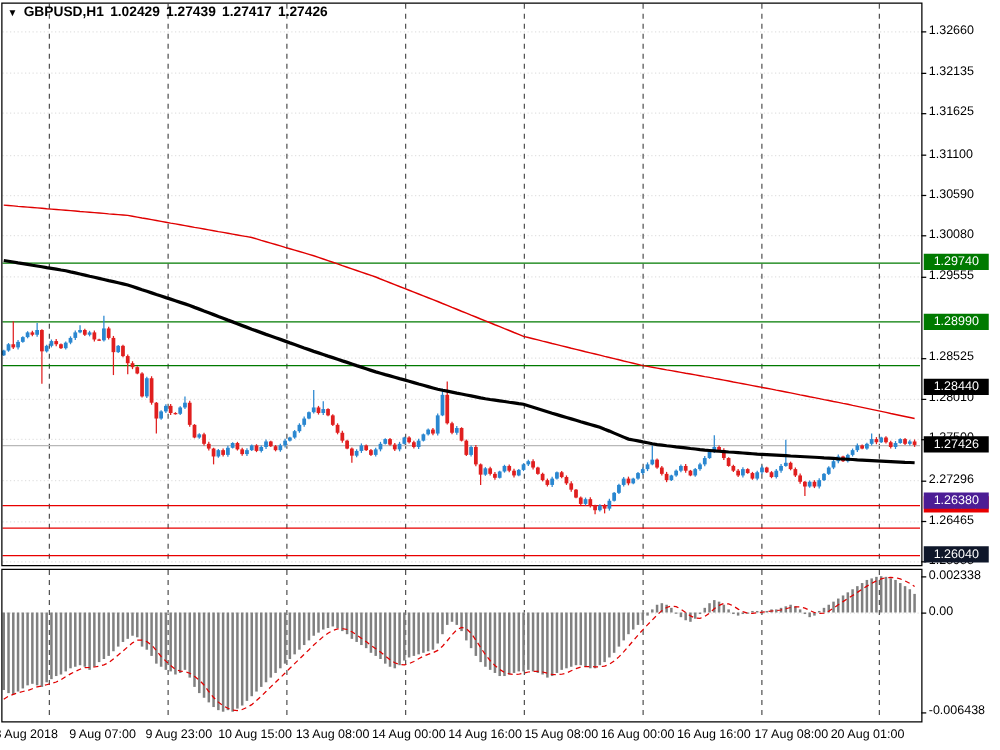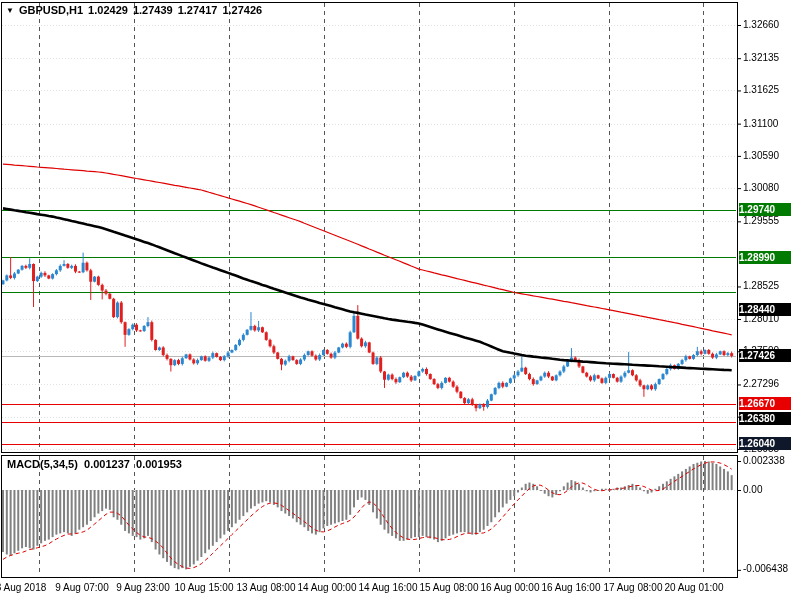--- a/index.html
+++ b/index.html
@@ -4,22 +4,22 @@
 <style>
   html,body{margin:0;padding:0;background:#fff;}
   #window{position:relative;width:800px;height:600px;background:#ffffff;overflow:hidden;
           font-family:"Liberation Sans",sans-serif;}
   #chart-svg{position:absolute;left:0;top:0;}
   #title-row{position:absolute;left:6px;top:4px;display:flex;align-items:center;gap:5px;
              font-size:11px;font-weight:bold;color:#000;white-space:nowrap;}
   #title-row .tri{font-size:8px;line-height:11px;}
   #macd-row{position:absolute;left:7px;top:458px;font-size:11px;font-weight:bold;color:#000;white-space:nowrap;}
   .axlabel{position:absolute;font-size:10px;color:#000;white-space:nowrap;}
-  .badge{position:absolute;left:739px;width:52px;height:13px;line-height:13px;
-         font-size:10px;font-weight:bold;color:#fff;z-index:5;}
+  .badge{position:absolute;left:739px;width:52px;height:13px;line-height:13px;text-align:center;
+         font-size:10px;font-weight:normal;color:#fff;z-index:5;}
   #y-axis,#x-axis,#macd-axis,#badges{position:absolute;left:0;top:0;width:648px;height:600px;pointer-events:none;}
   .xlab{transform:translateX(-50%);}
 </style>
 </head>
 <body>
 <div id="window">
 
   <svg id="chart-svg" width="800" height="600">
       <line x1="2" y1="25.5" x2="736" y2="25.5" stroke="#e2e2e2" stroke-dasharray="1 2"></line>
       <line x1="2" y1="58.5" x2="736" y2="58.5" stroke="#e2e2e2" stroke-dasharray="1 2"></line>
@@ -659,25 +659,20 @@
 
   <div id="title-row">
     <span class="tri">▼</span>
     <span>GBPUSD,H1</span>
     <span>1.02429</span>
     <span>1.27439</span>
     <span>1.27417</span>
     <span>1.27426</span>
   </div>
 
-  <div id="macd-row">
-    <span>MACD(5,34,5)</span>&nbsp;
-    <span>0.001237</span>&nbsp;
-    <span>0.001953</span>
-  </div>
 
   <div id="y-axis">
       <div class="axlabel" style="left: 743px; top: 19px;">1.32660</div>
       <div class="axlabel" style="left: 743px; top: 52.1957px;">1.32135</div>
       <div class="axlabel" style="left: 743px; top: 84.443px;">1.31625</div>
       <div class="axlabel" style="left: 743px; top: 117.639px;">1.31100</div>
       <div class="axlabel" style="left: 743px; top: 149.886px;">1.30590</div>
       <div class="axlabel" style="left: 743px; top: 182.133px;">1.30080</div>
       <div class="axlabel" style="left: 743px; top: 215.329px;">1.29555</div>
       <div class="axlabel" style="left: 743px; top: 280.456px;">1.28525</div>
@@ -704,17 +699,17 @@
       <div class="axlabel xlab" style="left: 510px; top: 582px;">16 Aug 00:00</div>
       <div class="axlabel xlab" style="left: 571px; top: 582px;">16 Aug 16:00</div>
       <div class="axlabel xlab" style="left: 633px; top: 582px;">17 Aug 08:00</div>
       <div class="axlabel xlab" style="left: 694px; top: 582px;">20 Aug 01:00</div>
     </div>
   <div id="badges">
       <div class="badge" style="background: rgb(0, 122, 0); top: 203.132px;">1.29740</div>
       <div class="badge" style="background: rgb(0, 122, 0); top: 250.554px;">1.28990</div>
       <div class="badge" style="background: #000000; top: 303px;">1.28440</div>
       <div class="badge" style="background: rgb(232, 0, 0); top: 397.248px;">1.26670</div>
-      <div class="badge" style="background: #000000; top: 412px;">1.26380</div>
+      <div class="badge" style="background: #4c1d95; top: 394px;">1.26380</div>
       <div class="badge" style="background: #0f172a; top: 437.083px;">1.26040</div>
       <div class="badge" style="background: rgb(0, 0, 0); top: 349.446px;">1.27426</div>
     </div>
 </div>
 
 </body></html>

